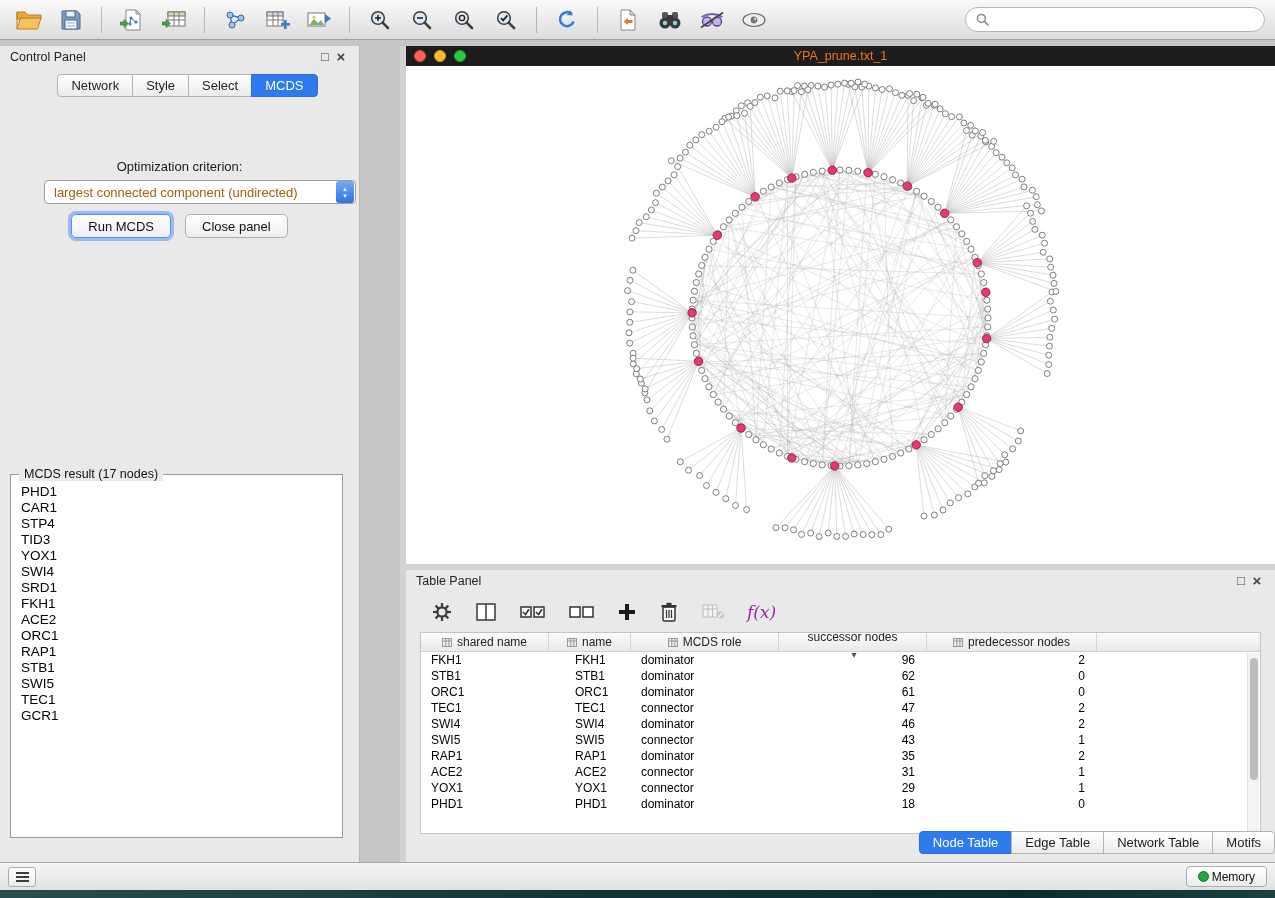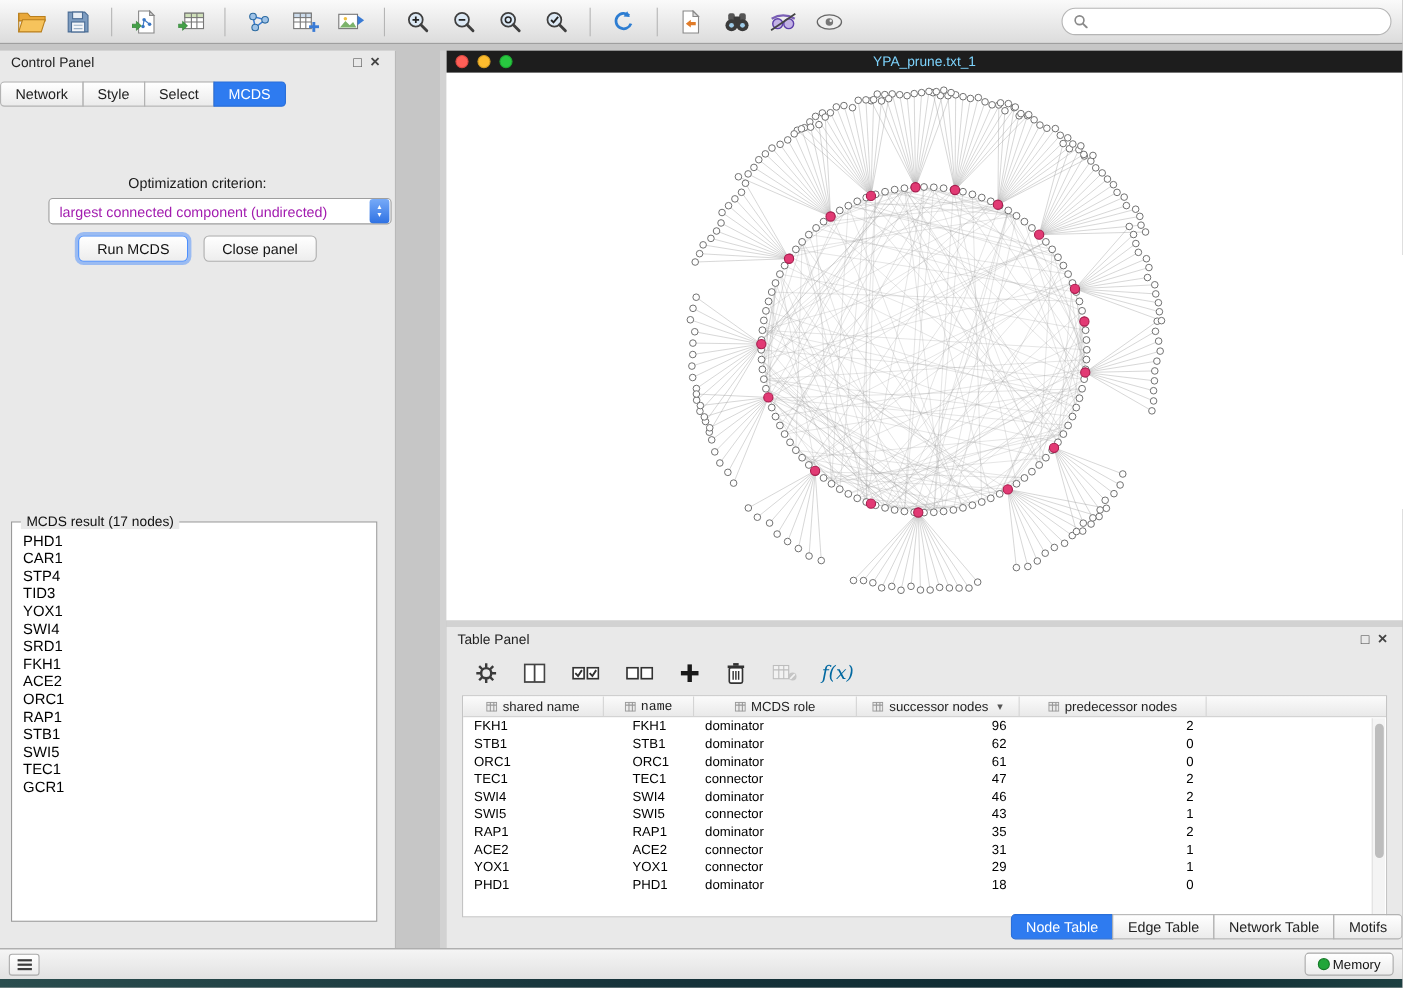--- a/index.html
+++ b/index.html
@@ -19,30 +19,30 @@
   .searchbox input { border:none; outline:none; flex:1; font-size:13px; font-family:"Liberation Sans",sans-serif; background:transparent; }
 
   
   .control-panel { position:absolute; left:0; top:46px; width:360px; bottom:36px;
     background:#e9e9e9; border-right:1px solid #b9b9b9; }
   .panel-titlebar { height:22px; display:flex; align-items:center; padding:0 10px;
     font-size:12.5px; color:#222; }
   .panel-titlebar .spacer { flex:1; }
   .winbtn { width:16px; text-align:center; color:#444; font-size:13px; cursor:pointer; line-height:16px; }
   .winbtn.close { font-weight:700; font-size:15px; }
-  .seg-tabs { position:absolute; left:0; right:0; top:28px; display:flex; justify-content:flex-start; }
+  .seg-tabs { position:absolute; left:16px; right:0; top:28px; display:flex; justify-content:center; }
   .seg-tab { padding:3px 13px; font-size:13px; color:#222; border:1px solid #b3b3b3; margin-left:-1px;
     background:linear-gradient(#ffffff,#ebebeb); cursor:pointer; white-space:nowrap; }
   .seg-tab:first-child { border-radius:4px 0 0 4px; margin-left:0; }
   .seg-tab:last-child { border-radius:0 4px 4px 0; }
   .seg-tab.active { background:#2e7bf0; border-color:#2a6fd8; color:#fff; }
   .opt-label { position:absolute; left:0; right:0; top:113px; text-align:center; font-size:13px; color:#1a1a1a; }
   .selectbox { position:absolute; left:44px; top:134px; width:312px; height:24px; background:#fff;
     border:1px solid #9e9e9e; border-radius:4px; display:flex; align-items:center; cursor:pointer; }
-  .selectbox .sel-text { flex:1; font-size:13px; padding-left:9px; color:#a21caf; white-space:nowrap; overflow:hidden; }
+  .selectbox .sel-text { flex:1; font-size:13px; padding-left:9px; color:#a16207; white-space:nowrap; overflow:hidden; }
   .stepper { width:18px; height:22px; margin-right:0px; border-radius:3px;
     background:linear-gradient(#76aaf8,#2f72e3); color:#fff; display:flex; flex-direction:column;
     align-items:center; justify-content:center; font-size:7px; line-height:7px; margin:1px; }
   .btn-row { position:absolute; left:0; right:0; top:168px; display:flex; justify-content:center; gap:14px; }
   .mac-btn { height:24px; padding:0 16px; border:1px solid #b0b0b0; border-radius:5px;
     background:linear-gradient(#ffffff,#ededed); font-size:13px; font-family:"Liberation Sans",sans-serif;
     color:#111; cursor:pointer; }
   .mac-btn.focused { border-color:#4d90fe; box-shadow:0 0 0 3px rgba(90,150,250,0.55); }
   .groupbox { position:absolute; left:10px; right:16px; top:428px; bottom:24px;
     border:1px solid #9a9a9a; background:#fff; }
@@ -54,30 +54,30 @@
   .v-splitter { position:absolute; left:400px; top:46px; width:6px; bottom:36px; background:#d2d2d2; cursor:col-resize; }
   .h-splitter { position:absolute; left:406px; top:564px; width:869px; height:6px; background:#d2d2d2; cursor:row-resize; }
 
   
   .network-frame { position:absolute; left:406px; top:46px; width:869px; height:518px; background:#fff; }
   .net-titlebar { height:20px; background:#1d1d1d; display:flex; align-items:center; padding:0 8px; position:relative; }
   .light { width:12px; height:12px; border-radius:50%; margin-right:8px; cursor:pointer; }
   .light.red { background:#ff5f57; border:1px solid #d94942; }
   .light.yellow { background:#fdbc2e; border:1px solid #d29b22; }
   .light.green { background:#28c840; border:1px solid #1ea832; }
-  .net-title { position:absolute; left:0; right:0; text-align:center; color:#7dd3fc; font-size:12.5px; pointer-events:none; }
+  .net-title { position:absolute; left:0; right:0; text-align:center; color:#f97316; font-size:12.5px; pointer-events:none; }
   .net-canvas { width:869px; height:498px; background:#fff; }
 
   
   .table-panel { position:absolute; left:406px; top:570px; width:869px; bottom:36px; background:#e9e9e9; }
   .tt-toolbar { position:absolute; left:0; right:0; top:24px; height:36px; display:flex; align-items:center;
     padding-left:24px; gap:20px; }
   .tt-btn { border:none; background:transparent; display:flex; align-items:center; cursor:pointer; padding:2px; }
   .tt-btn.disabled { opacity:.45; cursor:default; }
-  .fx { font-family:"DejaVu Serif", serif; font-style:italic; font-size:17px; color:#0369a1; }
+  .fx { font-family:"DejaVu Serif", serif; font-style:italic; font-size:17px; color:#a21caf; }
   .table-wrap { position:absolute; left:14px; right:14px; top:62px; height:202px; background:#fff;
     border:1px solid #c4c4c4; overflow:hidden; }
   .thead { display:flex; height:19px; background:linear-gradient(#fbfbfb,#e9e9e9); border-bottom:1px solid #cfcfcf; }
   .th { display:flex; align-items:center; justify-content:center; gap:5px; font-size:12px; color:#222;
     border-right:1px solid #d4d4d4; position:relative; cursor:pointer; flex-shrink:0; }
   .th.fill { flex:1; border-right:none; cursor:default; }
   .th .sort { color:#555; font-size:10px; margin-left:3px; }
   .tr { display:flex; height:16px; align-items:center; font-size:12px; color:#000; }
   .td { flex-shrink:0; padding-left:10px; white-space:nowrap; overflow:hidden; }
   .td.num { text-align:right; padding-left:0; padding-right:12px; }
@@ -1083,39 +1083,39 @@
       <div class="thead" id="thead-row">
           <div class="th" style="width: 128px;">
             <svg width="10" height="9" viewBox="0 0 10 9">
               <rect x="0.5" y="0.5" width="9" height="8" fill="#ececec" stroke="#9a9a9a"></rect>
               <line x1="0.5" y1="3" x2="9.5" y2="3" stroke="#9a9a9a"></line>
               <line x1="3.8" y1="0.5" x2="3.8" y2="8.5" stroke="#9a9a9a"></line>
               <line x1="6.9" y1="0.5" x2="6.9" y2="8.5" stroke="#9a9a9a"></line>
             </svg>
             <span>shared name</span>
           </div>
-          <div class="th" style="width: 82px; font-family: Liberation Mono, monospace;">
+          <div class="th" style="width: 82px;">
             <svg width="10" height="9" viewBox="0 0 10 9">
               <rect x="0.5" y="0.5" width="9" height="8" fill="#ececec" stroke="#9a9a9a"></rect>
               <line x1="0.5" y1="3" x2="9.5" y2="3" stroke="#9a9a9a"></line>
               <line x1="3.8" y1="0.5" x2="3.8" y2="8.5" stroke="#9a9a9a"></line>
               <line x1="6.9" y1="0.5" x2="6.9" y2="8.5" stroke="#9a9a9a"></line>
             </svg>
             <span>name</span>
           </div>
           <div class="th" style="width: 148px;">
             <svg width="10" height="9" viewBox="0 0 10 9">
               <rect x="0.5" y="0.5" width="9" height="8" fill="#ececec" stroke="#9a9a9a"></rect>
               <line x1="0.5" y1="3" x2="9.5" y2="3" stroke="#9a9a9a"></line>
               <line x1="3.8" y1="0.5" x2="3.8" y2="8.5" stroke="#9a9a9a"></line>
               <line x1="6.9" y1="0.5" x2="6.9" y2="8.5" stroke="#9a9a9a"></line>
             </svg>
             <span>MCDS role</span>
           </div>
-          <div class="th" style="width: 148px;">
+          <div class="th" style="width: 148px; flex-direction: column;">
             <svg width="10" height="9" viewBox="0 0 10 9">
               <rect x="0.5" y="0.5" width="9" height="8" fill="#ececec" stroke="#9a9a9a"></rect>
               <line x1="0.5" y1="3" x2="9.5" y2="3" stroke="#9a9a9a"></line>
               <line x1="3.8" y1="0.5" x2="3.8" y2="8.5" stroke="#9a9a9a"></line>
               <line x1="6.9" y1="0.5" x2="6.9" y2="8.5" stroke="#9a9a9a"></line>
             </svg>
             <span>successor nodes</span>
             <span class="sort">▾</span>
           </div>
           <div class="th" style="width: 170px;">

